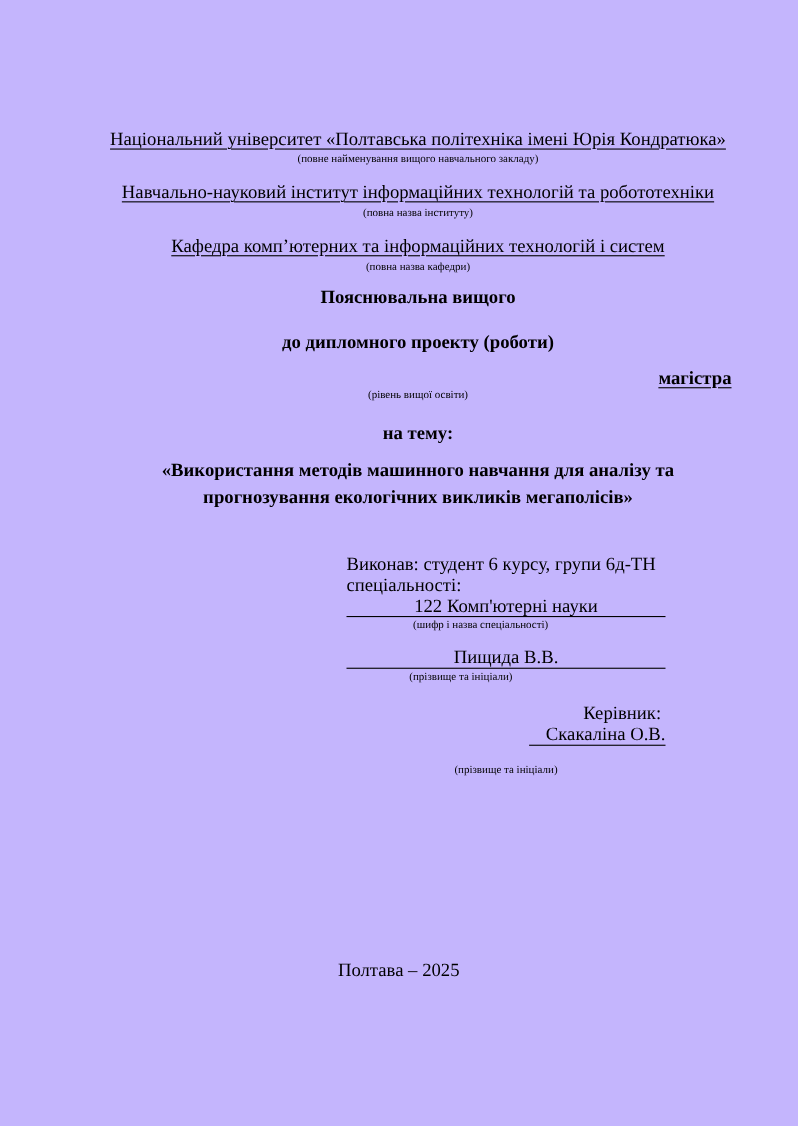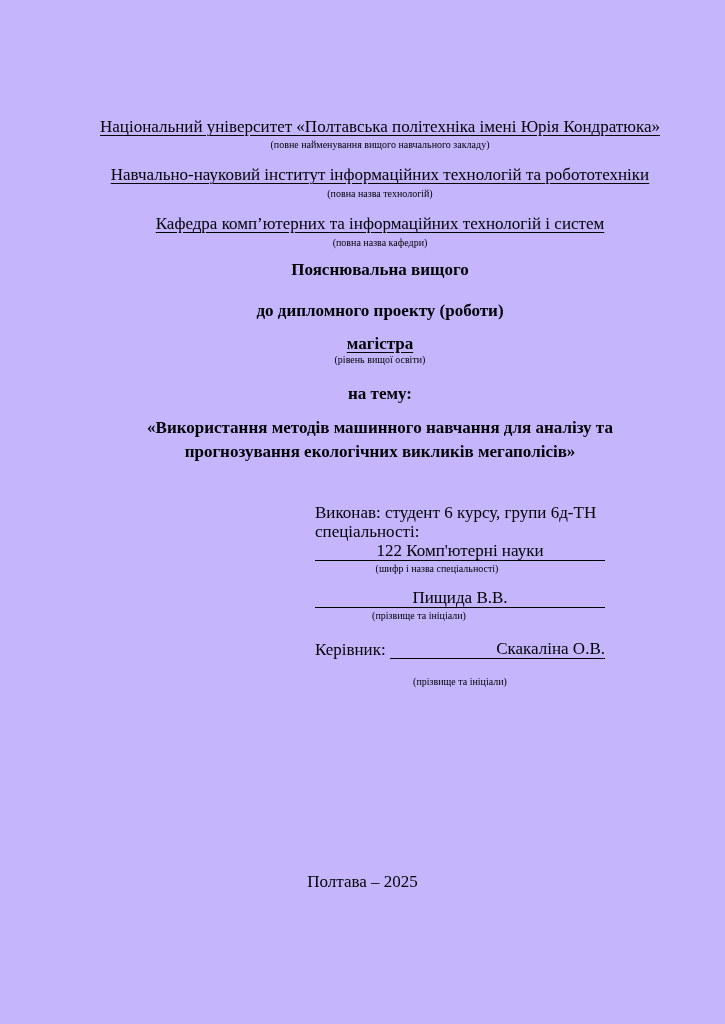--- a/index.html
+++ b/index.html
@@ -44,41 +44,41 @@
     line-height:19px;
   }
   .field-row .label{white-space:nowrap;margin-right:4px;}
   .field-row .field{flex:1;text-align:right;padding-left:15px;height:19px;}
   .cap-center{text-align:center;}
   .shift-spec{padding-right:46px;}
   .shift-name{padding-right:82px;}
   .mt-label{margin-top:20px;}
   .mt-cap{margin-top:1px;}
   .mt-name{margin-top:13px;}
-  .mt-sup{margin-top:17px;}
+  .mt-sup{margin-top:17px;flex-direction:column;}
   .mt-supcap{margin-top:16px;}
 </style>
 </head>
 <body>
 
 <div class="page">
 
   <div class="row u" style="top:117px;">Національний університет «Полтавська політехніка імені Юрія Кондратюка»</div>
   <div class="row caption" style="top:138px;">(повне найменування вищого навчального закладу)</div>
 
   <div class="row u" style="top:165px;">Навчально-науковий інститут інформаційних технологій та робототехніки</div>
-  <div class="row caption" style="top:187px;">(повна назва технологій)</div>
+  <div class="row caption" style="top:187px;">(повна назва інституту)</div>
 
   <div class="row u" style="top:214px;">Кафедра комп’ютерних та інформаційних технологій і систем</div>
   <div class="row caption" style="top:236px;">(повна назва кафедри)</div>
 
   <div class="row b" style="top:260px;">Пояснювальна вищого</div>
   <div class="row b" style="top:301px;">до дипломного проекту (роботи)</div>
 
-  <div class="row b u" style="top:334px;">магістра</div>
+  <div class="row b u" style="top:334px;text-align:right;">магістра</div>
   <div class="row caption" style="top:353px;">(рівень вищої освіти)</div>
 
   <div class="row b" style="top:384px;">на тему:</div>
 
   <div class="row topic wrap" style="top:416px;">
     <div>«Використання методів машинного навчання для аналізу та</div>
     <div>прогнозування екологічних викликів мегаполісів»</div>
   </div>
 
   <div class="exec">

